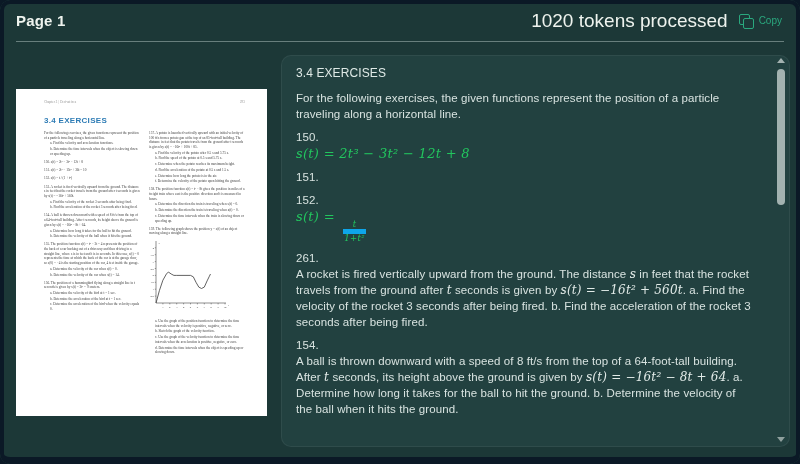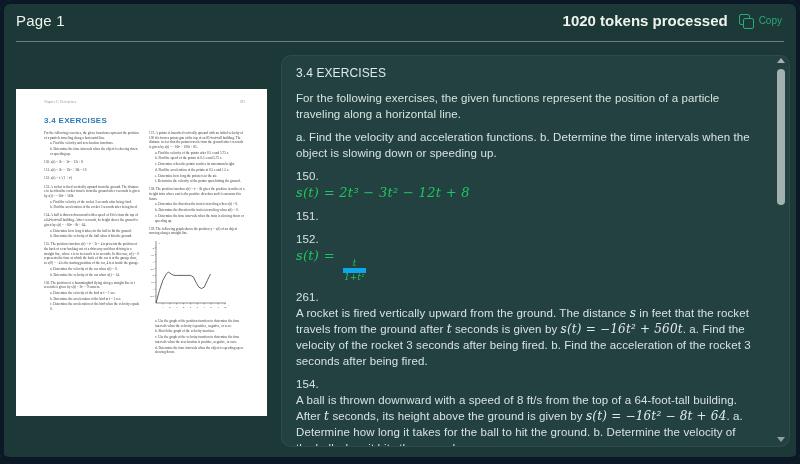--- a/index.html
+++ b/index.html
@@ -2,23 +2,23 @@
 <html><head>
 <meta charset="utf-8">
 <style>
   * { margin:0; padding:0; box-sizing:border-box; }
   html,body { width:800px; height:464px; background:#0b1926; font-family:"Liberation Sans",sans-serif; overflow:hidden; }
   .app { position:absolute; inset:0; background:#1c3837; border-radius:10px; overflow:hidden; }
   .frame { position:absolute; inset:0; border:4px solid #0b1926; border-bottom-width:7px; border-radius:10px; pointer-events:none; z-index:9; }
 
   
   .header { position:absolute; top:0; left:16px; right:16px; height:41px; display:flex; align-items:center; justify-content:space-between; z-index:3; }
-  .page-title { color:#eef3ee; font-size:15px; font-weight:normal; letter-spacing:.2px; }
+  .page-title { color:#eef3ee; font-size:15px; font-weight:bold; letter-spacing:.2px; }
   .hright { display:flex; align-items:center; gap:9px; }
-  .tokens { color:#eef3ee; font-size:15px; font-weight:bold; }
+  .tokens { color:#eef3ee; font-size:19px; font-weight:normal; }
   .copy-btn { display:flex; align-items:center; gap:6px; background:none; border:none; cursor:pointer; padding:2px; }
   .copy-label { color:#2aa87e; font-size:10px; }
   .copy-icon { position:relative; width:14px; height:14px; display:inline-block; }
   .copy-icon::before { content:""; position:absolute; left:0; top:0; width:9px; height:9px; border:1.5px solid #2aa87e; border-radius:2px; }
   .copy-icon::after { content:""; position:absolute; left:4px; top:4px; width:9px; height:9px; border:1.5px solid #2aa87e; border-radius:2px; background:#1c3837; }
   .divider { position:absolute; top:41px; left:16px; right:16px; height:1px; background:rgba(197,214,211,.45); z-index:3; }
 
   
   .thumb { position:absolute; left:16px; top:89px; width:251px; height:327px; background:#ffffff; overflow:hidden; padding:0 22px 0 28px; }
   .thumb-head { display:flex; justify-content:space-between; padding-top:11px; font-family:"Liberation Serif",serif; font-size:3px; color:#8a8a8a; letter-spacing:.2px; }
@@ -160,23 +160,20 @@
     </div>
   </div>
 
   <div class="panel">
     <div class="panel-inner" id="panel-content">
       <div class="p-heading">3.4 EXERCISES</div>
     <div class="blk">
           <div class="ptext"><span class="">For the following exercises, the given functions represent the position of a particle traveling along a horizontal line.</span></div>
         </div>
         <div class="blk">
-          <div class="ptext"><span class="">a. Find the velocity and acceleration functions. b. Determine the time intervals when the object is slowing down or speeding up.</span></div>
-        </div>
-        <div class="blk">
           <div class="exnum">150.</div>
           <div class="mathline">s(t) = 2t³ − 3t² − 12t + 8</div>
         </div>
         <div class="blk">
           <div class="exnum">151.</div>
         </div>
         <div class="blk">
           <div class="exnum">152.</div>
           <div class="mathline"><span>s(t) = </span><span class="frac">
               <span class="fnum">t</span>

